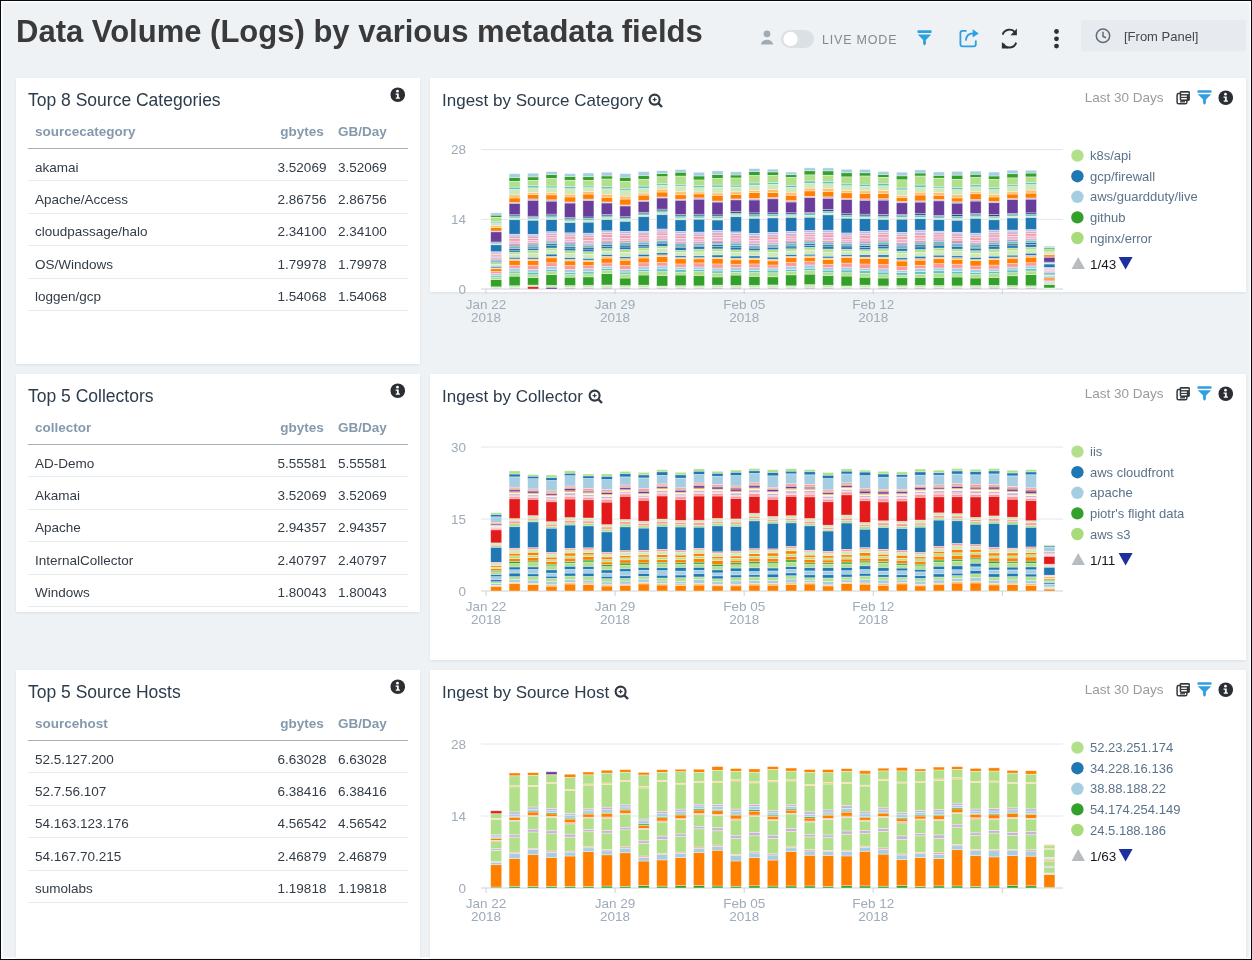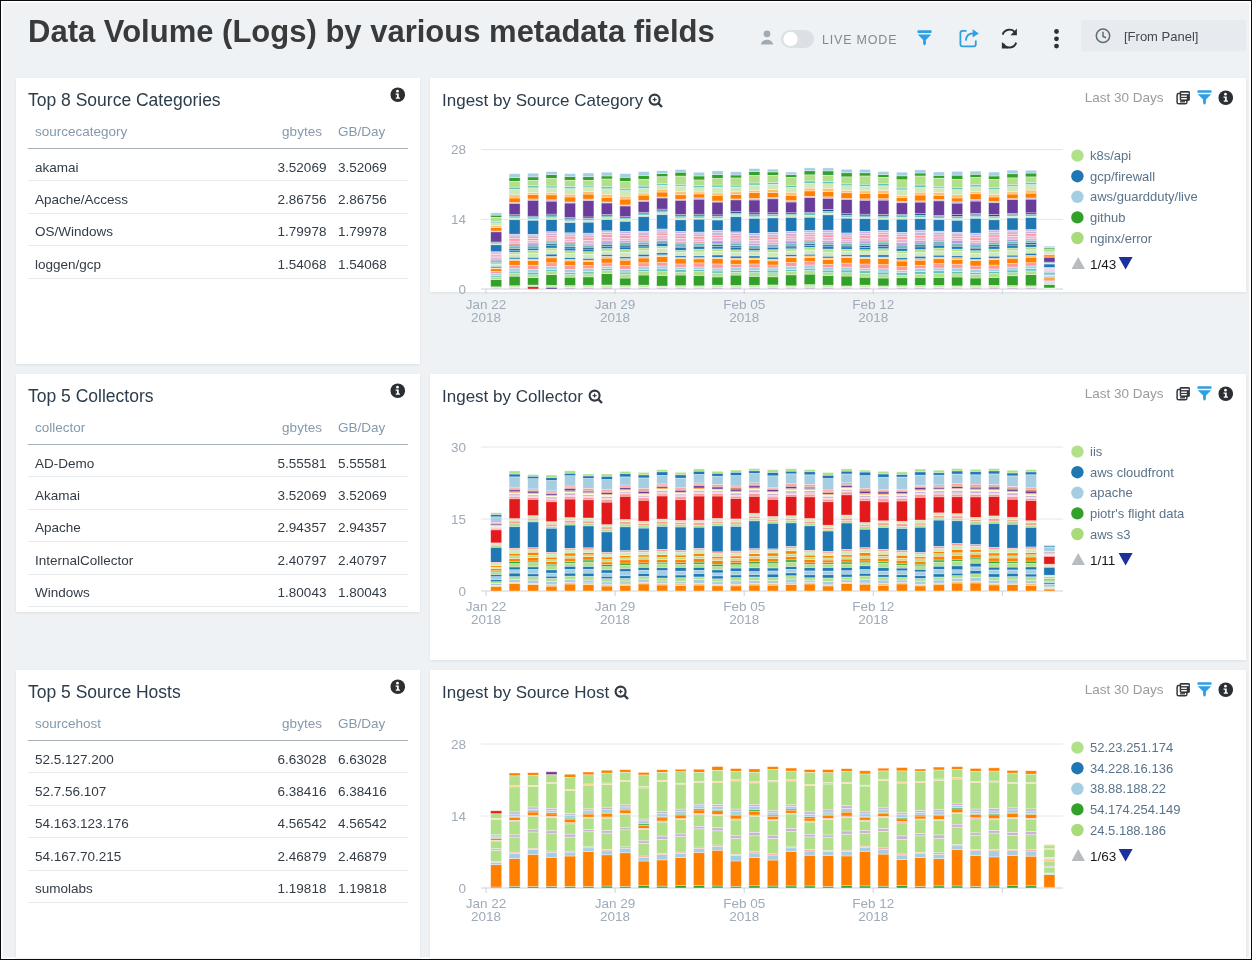--- a/index.html
+++ b/index.html
@@ -1,23 +1,23 @@
 <!DOCTYPE html>
 <html><head><meta charset="utf-8"><style>
 *{margin:0;padding:0;box-sizing:border-box}
 body{font-family:"Liberation Sans",sans-serif}
 .page{position:relative;width:1252px;height:960px;background:#eef2f5;overflow:hidden;box-shadow:inset 0 0 0 1px #0a0a0a,inset 0 0 0 2.5px #fff}
-.htitle{position:absolute;left:28px;top:15px;font-size:31px;line-height:33px;font-weight:700;color:#3a3a3a}
+.htitle{position:absolute;left:16px;top:15px;font-size:31px;line-height:33px;font-weight:700;color:#3a3a3a}
 .panel{position:absolute;background:#fff;box-shadow:0 1px 2px rgba(90,100,110,.12)}
 .tpanel{left:16px;width:404px}
 .cpanel{left:430px;width:816px}
 .ptitle{position:absolute;left:12px;top:12px;font-size:17.5px;color:#2c3c4c}
 .info-abs{position:absolute;right:15px;top:9px}
 .tp{position:absolute;left:12px;top:44px;width:380px;border-collapse:collapse;table-layout:fixed}
-.tp th{font-size:13.5px;color:#8599ad;font-weight:400;padding:2px 0 9px 0;border-bottom:1px solid #a6aeb6}
+.tp th{font-size:13.5px;color:#8599ad;font-weight:700;padding:2px 0 9px 0;border-bottom:1px solid #a6aeb6}
 .tp td{font-size:13.5px;color:#333c46;padding:5px 0 0 0;height:32.4px;border-bottom:1px solid #e7eaed}
 .tp .c1{text-align:left;padding-left:7px}
 .tp .c2{text-align:center;width:72px}
 .tp .c3{text-align:left;width:70px;padding-right:7px}
 .ctitle{position:absolute;left:12px;top:13px;font-size:17px;color:#2c3c4c}
 .cright{position:absolute;right:13px;top:12px;display:flex;}
 .last30{font-size:13.5px;color:#9b9b9b;margin-right:6px}
 .cicon{margin-left:6px;display:inline-block}
 svg text{font-family:"Liberation Sans",sans-serif}
 </style></head><body>
@@ -81,20 +81,25 @@
 <tbody>
           <tr>
             <td class="c1">akamai</td>
             <td class="c2">3.52069</td>
             <td class="c3">3.52069</td>
           </tr>
           <tr>
             <td class="c1">Apache/Access</td>
             <td class="c2">2.86756</td>
             <td class="c3">2.86756</td>
+          </tr>
+          <tr>
+            <td class="c1">cloudpassage/halo</td>
+            <td class="c2">2.34100</td>
+            <td class="c3">2.34100</td>
           </tr>
           <tr>
             <td class="c1">OS/Windows</td>
             <td class="c2">1.79978</td>
             <td class="c3">1.79978</td>
           </tr>
           <tr>
             <td class="c1">loggen/gcp</td>
             <td class="c2">1.54068</td>
             <td class="c3">1.54068</td>

